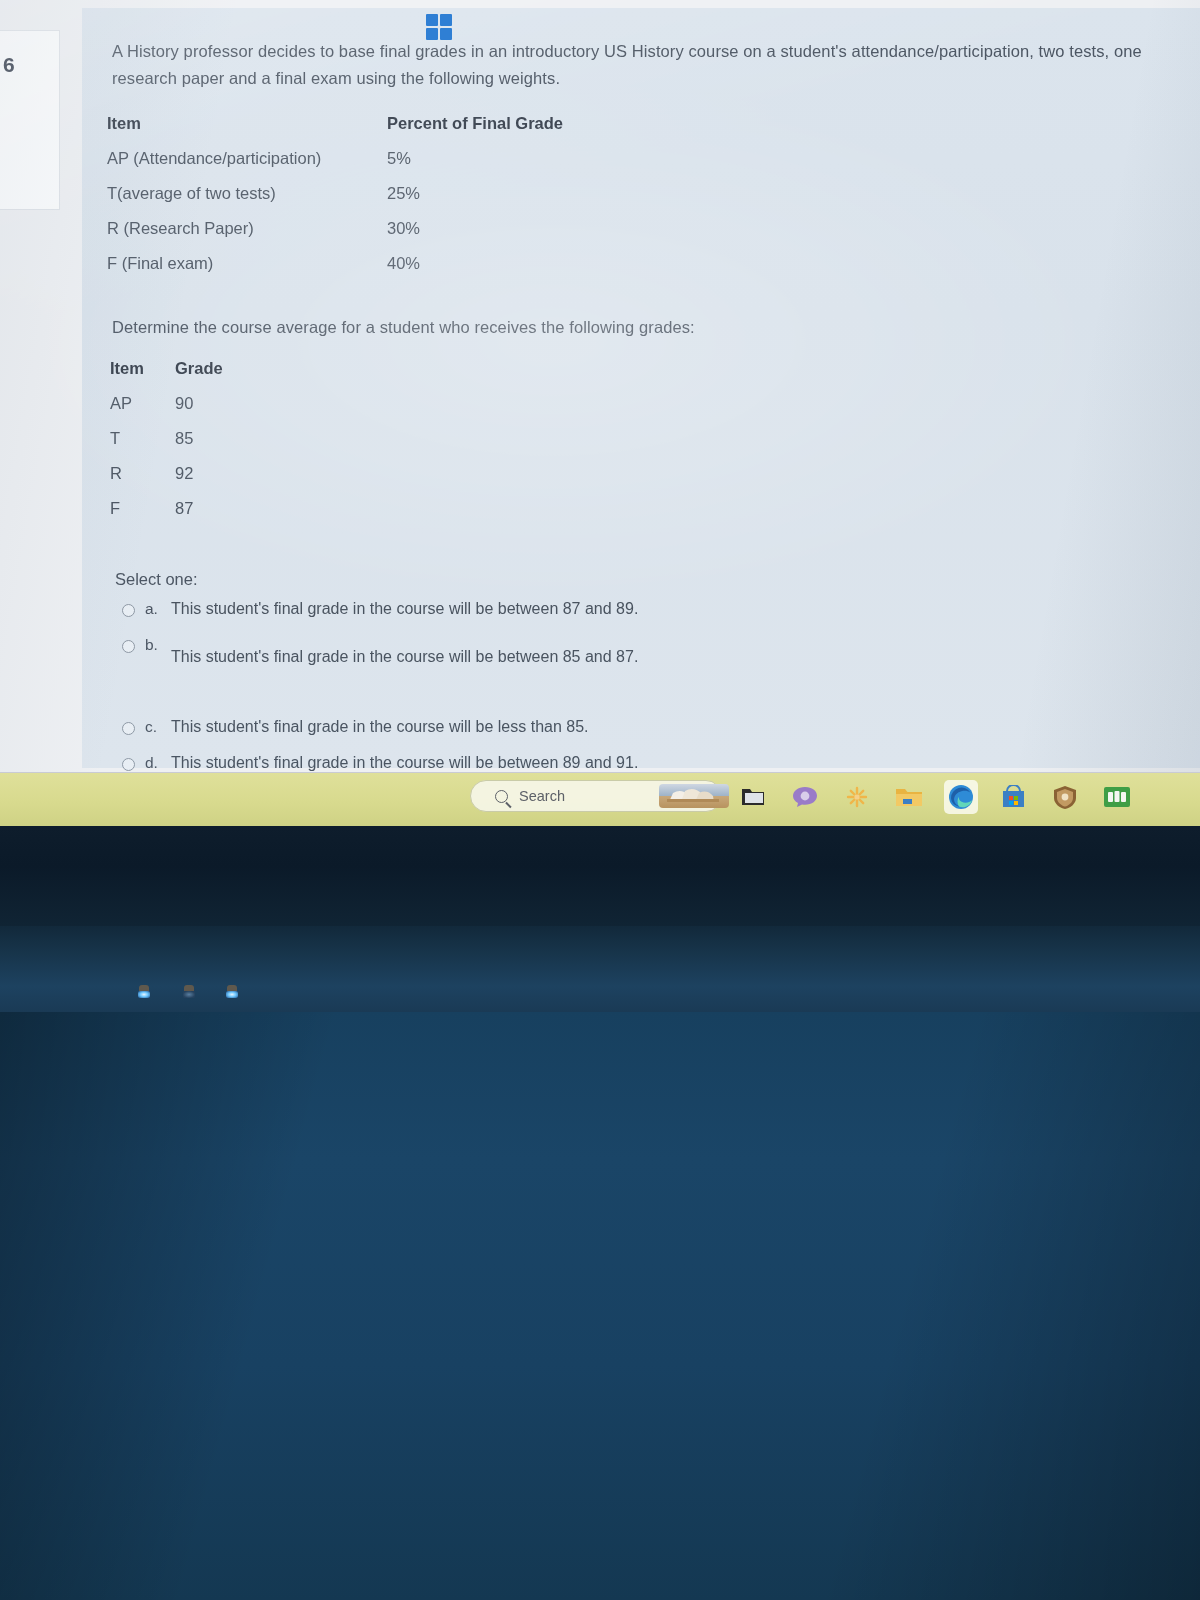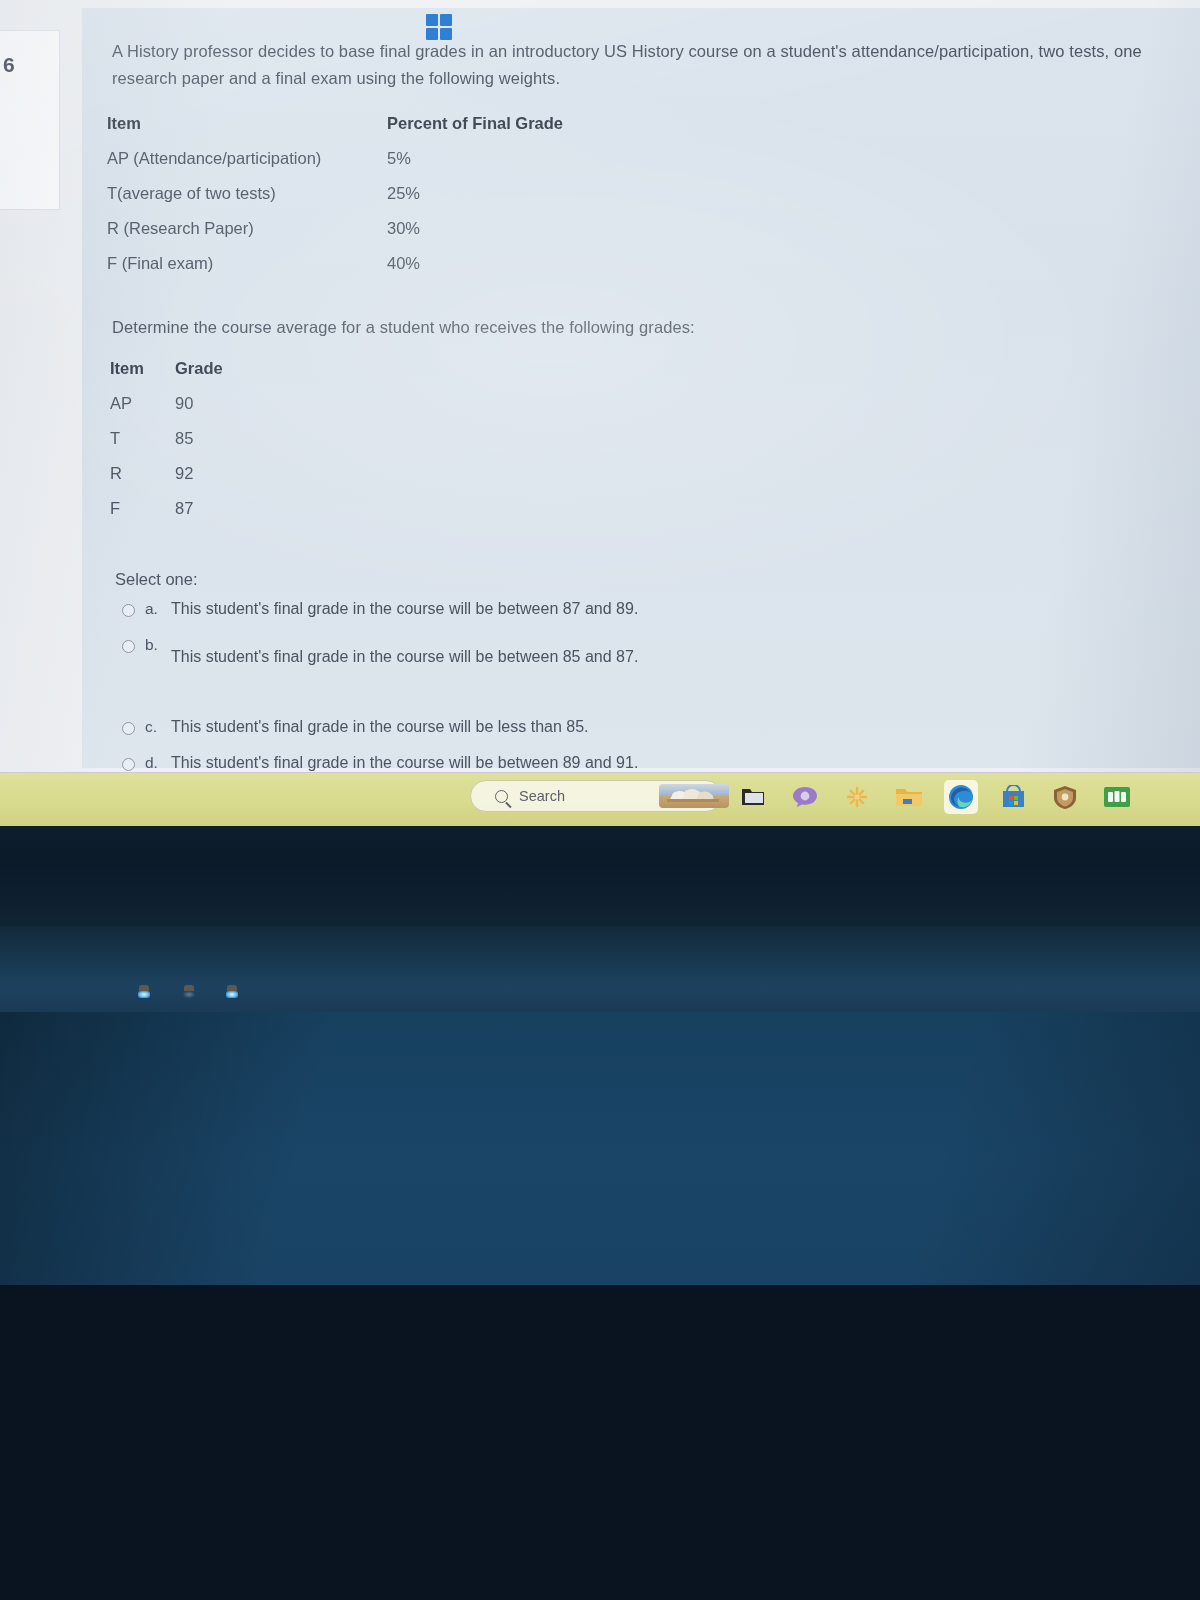--- a/index.html
+++ b/index.html
@@ -1,21 +1,21 @@
 <!DOCTYPE html>
 <html><head>
 <meta charset="utf-8">
 <style>
   * { box-sizing: border-box; margin: 0; padding: 0; }
   html, body {
     width: 1200px; height: 1600px;
     font-family: "Liberation Sans", sans-serif;
     background: #0a1420; overflow: hidden;
   }
-  #stage { position: relative; width: 1200px; height: 1285px; overflow: hidden; }
+  #stage { position: relative; width: 1200px; height: 1600px; overflow: hidden; }
 
   
   .screen {
     position: absolute; left: 0; top: 0; width: 1200px; height: 778px;
     background: #f2f3f5;
     overflow: hidden;
   }
   
   .screen-glare {
     position: absolute; inset: 0; pointer-events: none;

